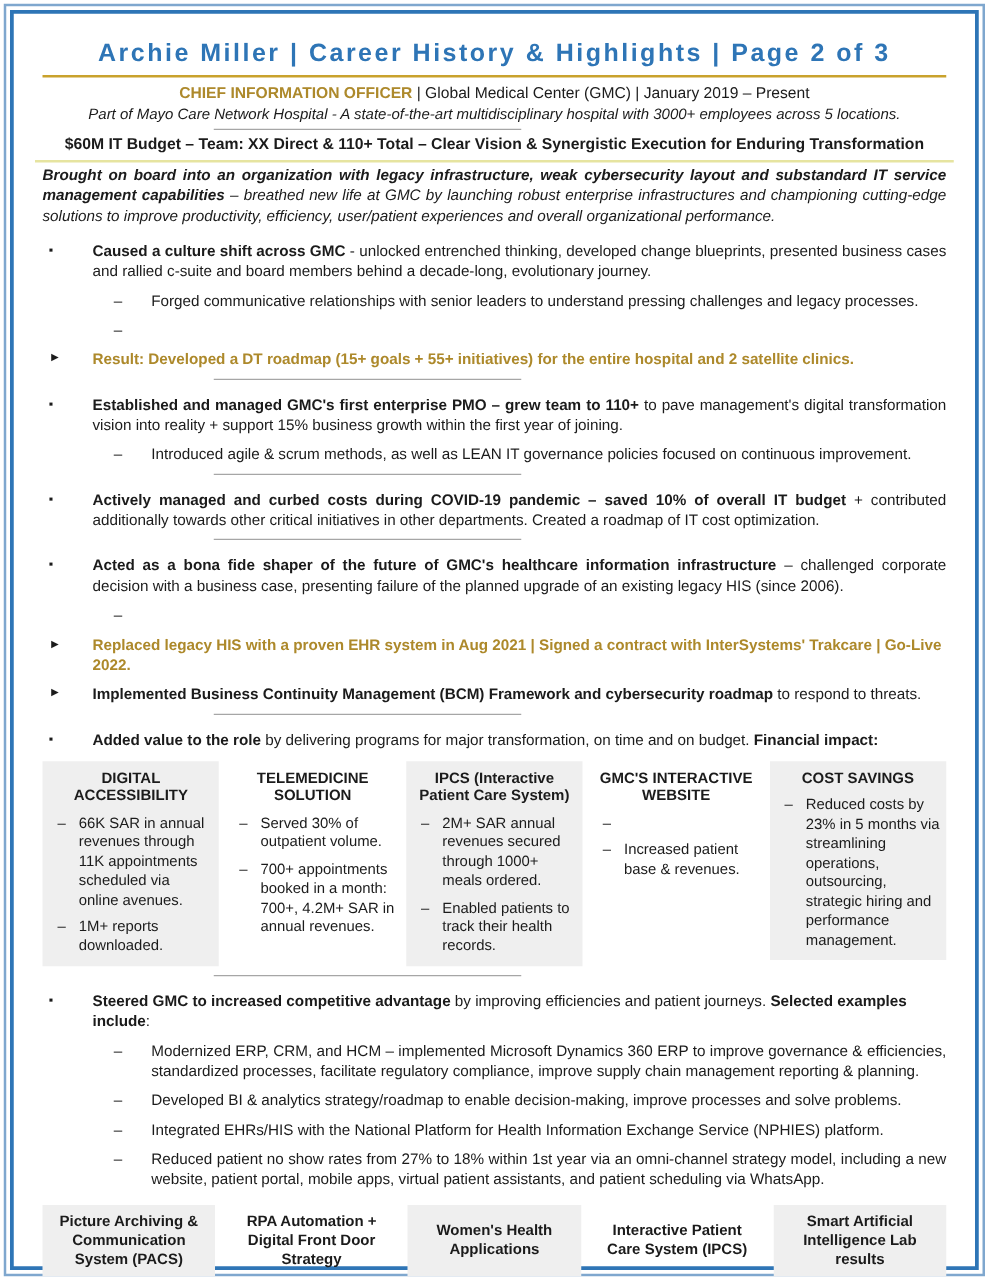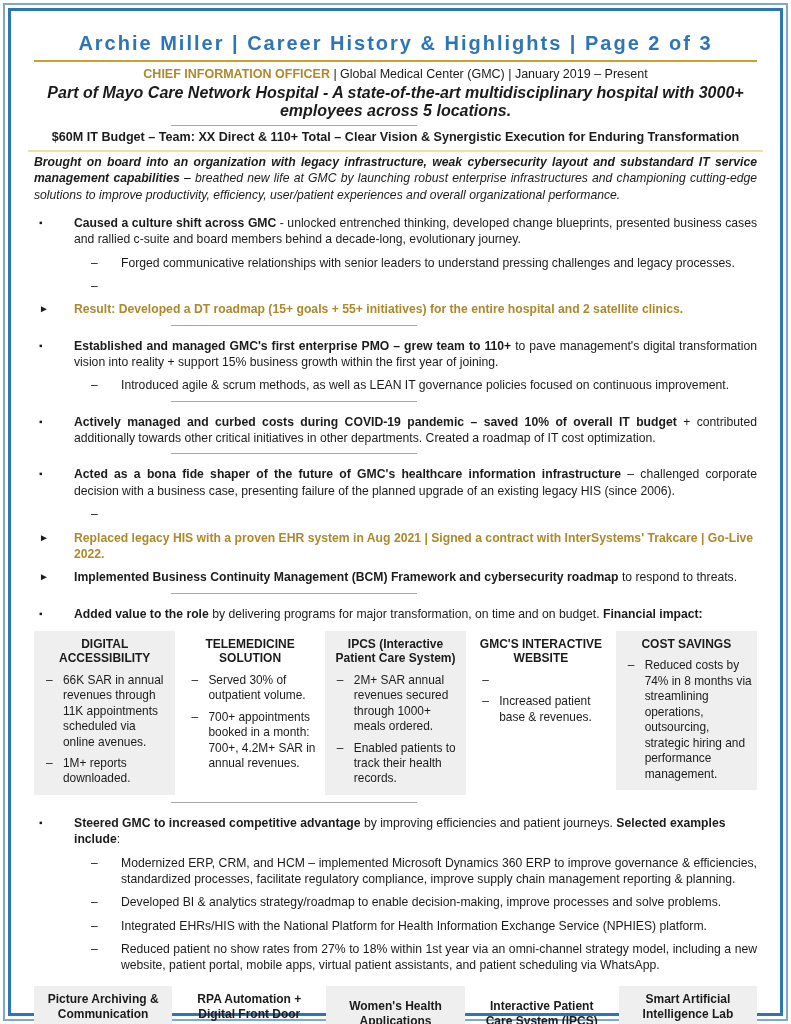--- a/index.html
+++ b/index.html
@@ -7,21 +7,21 @@
   body { width:791px; height:1024px; font-family:"Liberation Sans","DejaVu Sans",sans-serif; color:var(--text,#1b1b1b); }
   .page { position:relative; width:791px; height:1024px; background:#fff; overflow:hidden; }
   .border-outer { position:absolute; inset:3px; border:2px solid #7FA7CE; pointer-events:none; }
   .border-inner { position:absolute; inset:8px; border:3px solid var(--accent-blue,#2E75B6); pointer-events:none; }
   .content { position:absolute; inset:14px; padding:12px 20px 0 20px; }
 
   .title { text-align:center; font-size:20px; font-weight:bold; letter-spacing:2px; color:var(--accent-blue,#2E75B6); margin-top:6px; }
   .gold-rule { border-top:2px solid var(--rule-gold,#C9A22C); margin:5px 0 5px 0; }
   .role-line { text-align:center; font-size:12.5px; }
   .role-bold { font-weight:bold; color:var(--accent-gold,#AD892B); }
-  .tagline { text-align:center; font-style:italic; font-size:16px; margin-top:3px;font-weight:bold; }
+  .tagline { text-align:center; font-style:italic; font-size:12px; margin-top:3px; }
   .divider { border-top:1.6px solid var(--divider-gray,#A6A6A6); width:34%; margin:7px 0 3px 19%; }
   .divider.hdr { margin:5px 0 4px 19%; }
   .budget-line { text-align:center; font-weight:bold; font-size:12.6px; margin-top:2px; }
   .yellow-rule { border-top:2.5px solid var(--rule-pale-yellow,#E6E4A0); margin:6px -6px 0 -6px; }
 
   p.body-text, .li p { font-size:12.2px; line-height:1.34; }
   .just { text-align:justify; }
   .intro { margin-top:2px;font-style:italic; }
 
   .li { display:flex; margin-top:12px; }
@@ -166,21 +166,21 @@
           </div>
         <div class="fin-item">
             <span class="mk">–</span>
             <p>Increased patient base &amp; revenues.</p>
           </div>
       </div>
       <div class="fin-col">
         <div class="fin-head">COST SAVINGS</div>
         <div class="fin-item">
             <span class="mk">–</span>
-            <p>Reduced costs by 74% in 8 months via streamlining operations, outsourcing, strategic hiring and performance management.</p>
+            <p>Reduced costs by 23% in 5 months via streamlining operations, outsourcing, strategic hiring and performance management.</p>
           </div>
       </div>
     </div>
 
     <div class="divider"></div>
 
     <div class="li l1">
       <span class="mk">▪</span>
       <p><b>Steered GMC to increased competitive advantage</b><span> by improving efficiencies and patient journeys. </span><b>Selected examples include</b><span>:</span></p>
     </div>

